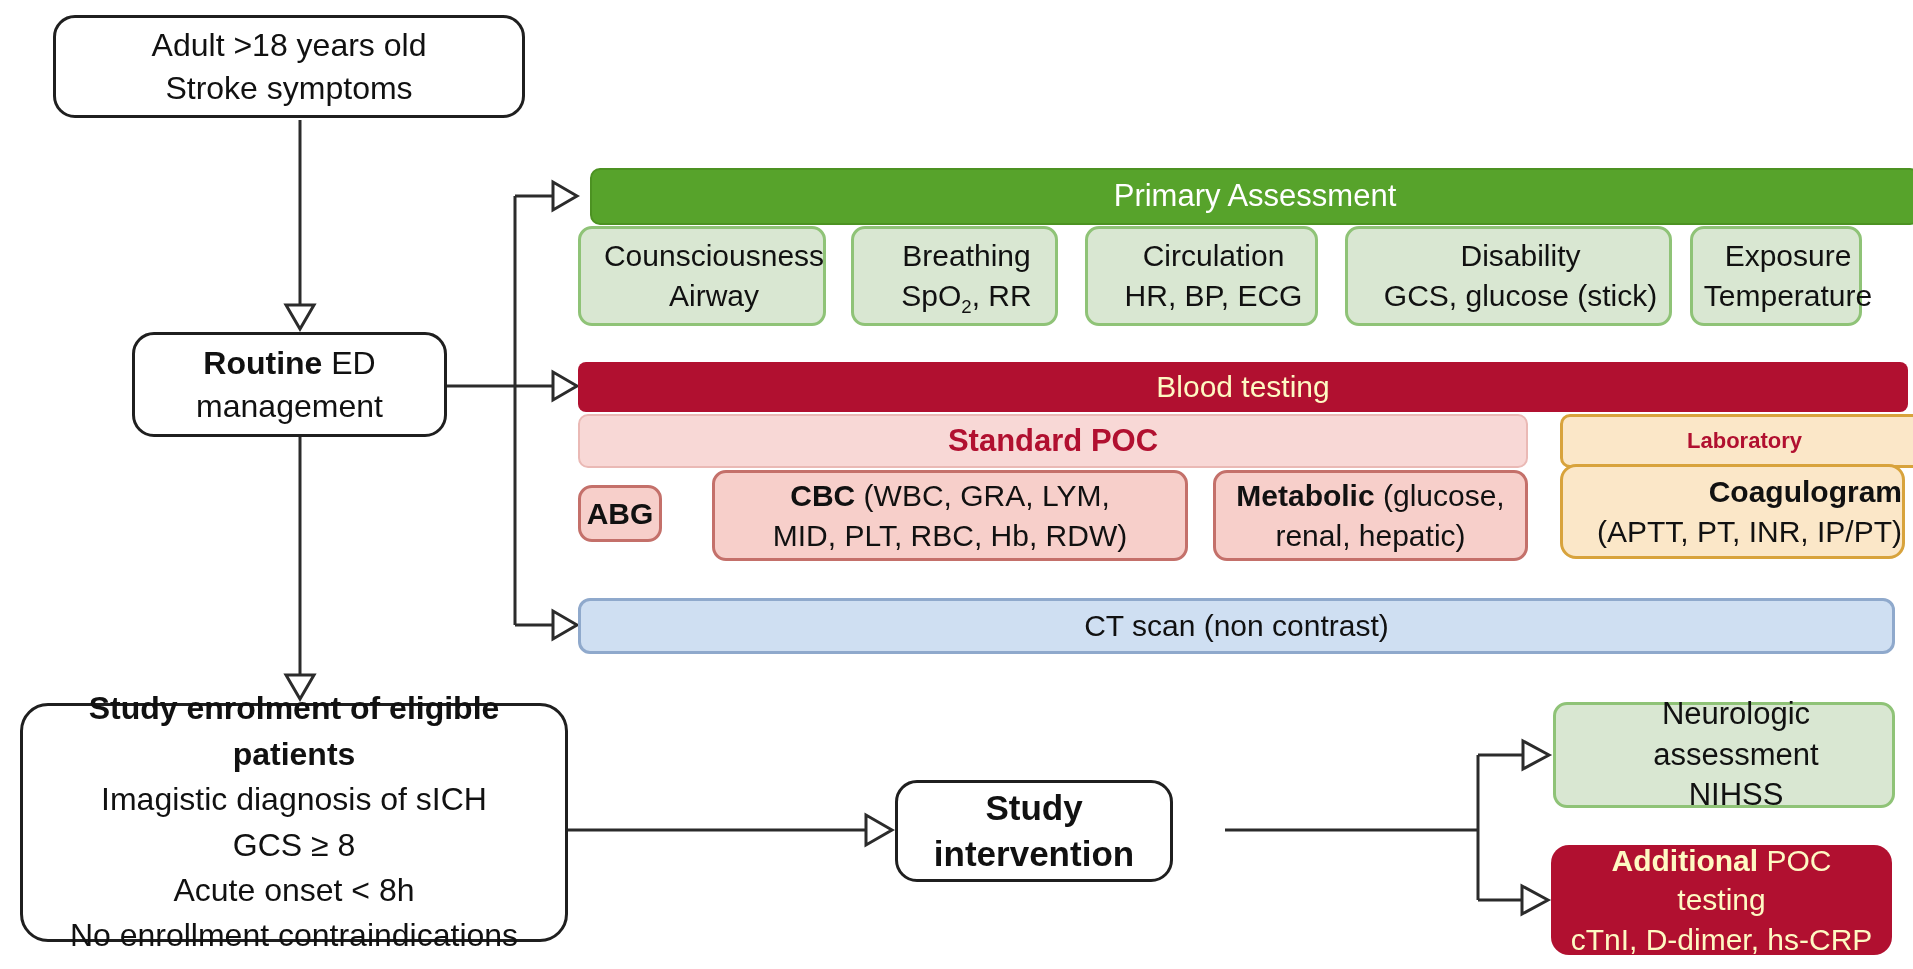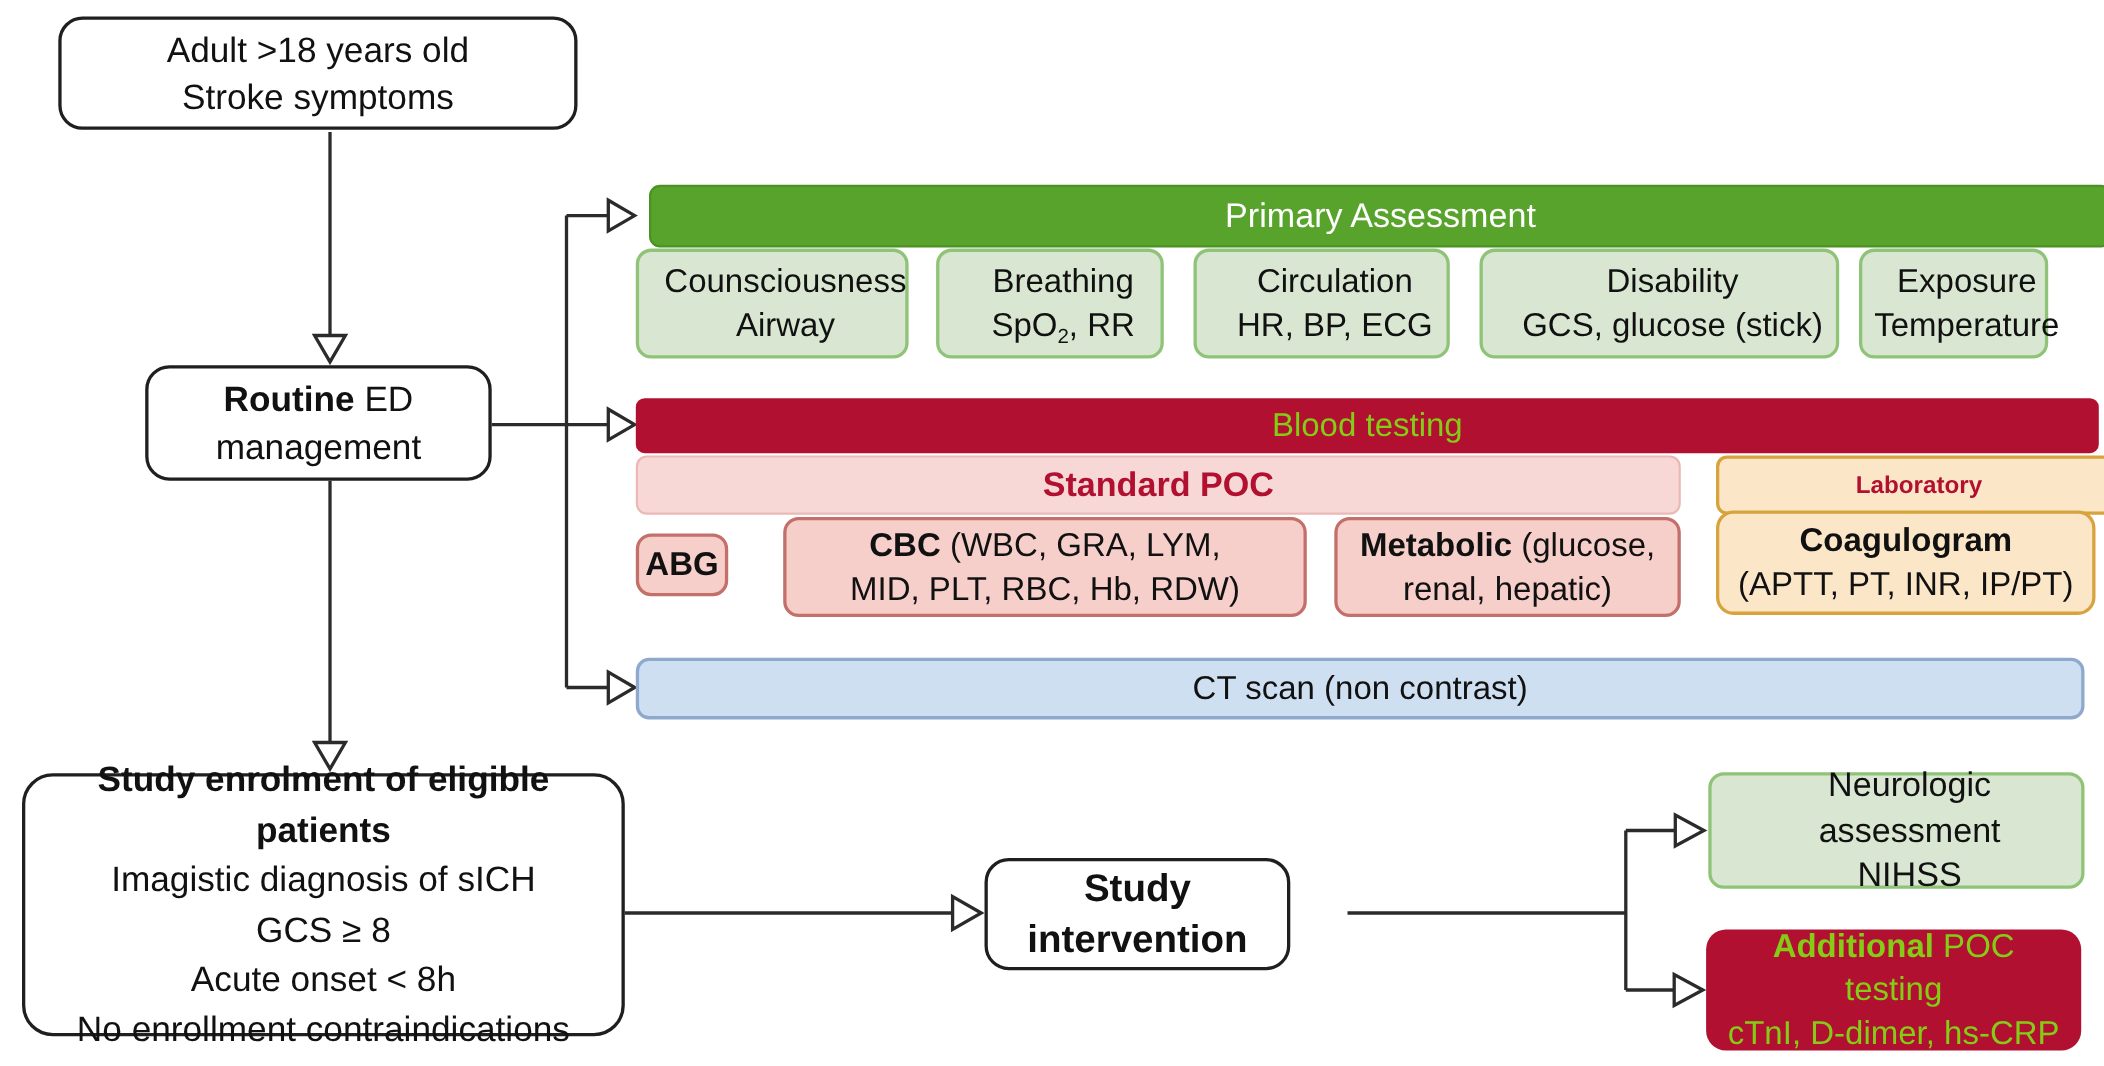--- a/index.html
+++ b/index.html
@@ -12,25 +12,25 @@
   svg.connectors path.ah { fill:#ffffff; stroke:#2b2b2b; stroke-width:3; stroke-linejoin:miter; }
 
   .box {
     position:absolute; box-sizing:border-box;
     display:flex; flex-direction:column; justify-content:center; align-items:center;
     text-align:center; line-height:1.32;
   }
   .white-box { background:#fff; border:3px solid #1f1f1f; border-radius:22px; }
   .green-head { background:#57a32b; color:#ffffff; border:2px solid #4c9222; border-radius:10px;margin-left:12px; }
   .green-box  { background:#d9e7d2; border:3px solid #8fc377; border-radius:14px;padding-left:24px; }
-  .red-head   { background:#b11030; color:#84cc16; border-radius:8px; }
+  .red-head   { background:#b11030; color:#fef9c3; border-radius:8px; }
   .pink-bar   { background:#f8d8d6; border:2px solid #eab9b5; border-radius:10px; color:#b11030; font-weight:700; }
   .pink-box   { background:#f7cfca; border:3px solid #c4706a; border-radius:14px; }
   .cream-bar  { background:#fbe7c8; border:3px solid #d8a33c; border-radius:10px; color:#b11030; font-weight:700; }
-  .cream-box  { background:#fbe7c8; border:3px solid #d8a33c; border-radius:16px; }
+  .cream-box  { background:#fbe7c8; border:3px solid #d8a33c; border-radius:16px;align-items:flex-end; }
   .blue-bar   { background:#cfdff2; border:3px solid #8fa9cc; border-radius:12px; }
   .b { font-weight:700; }
   sub { font-size:0.62em; line-height:0; }
 </style>
 </head>
 <body>
 
 <div class="stage">
 
   <svg class="connectors" viewBox="0 0 1913 969">

